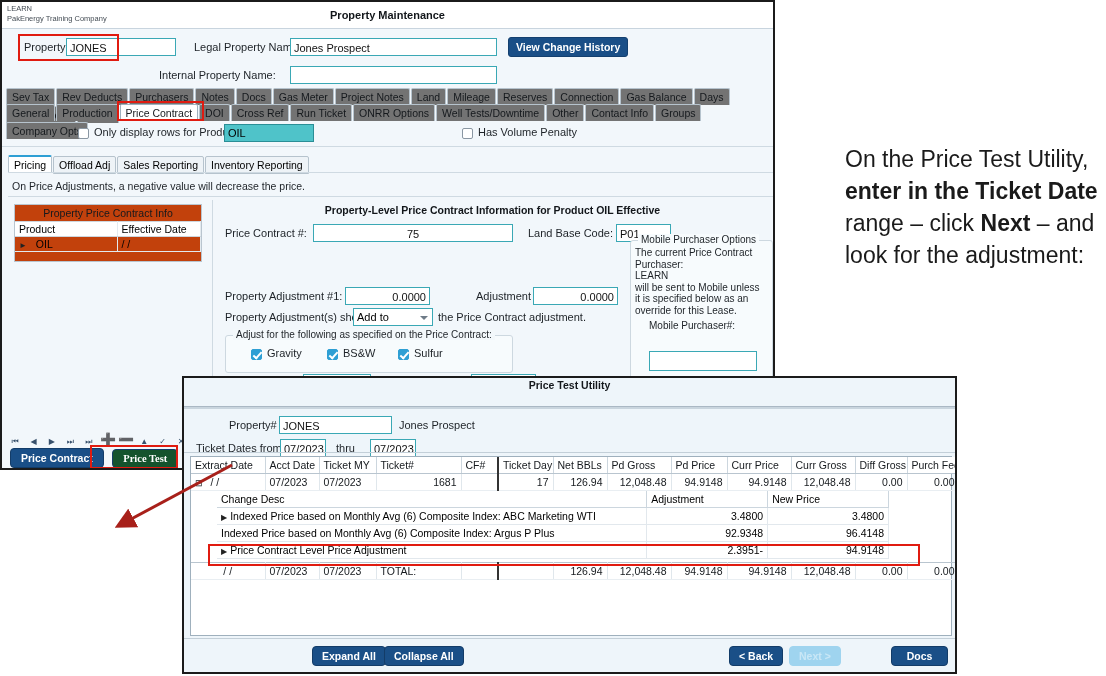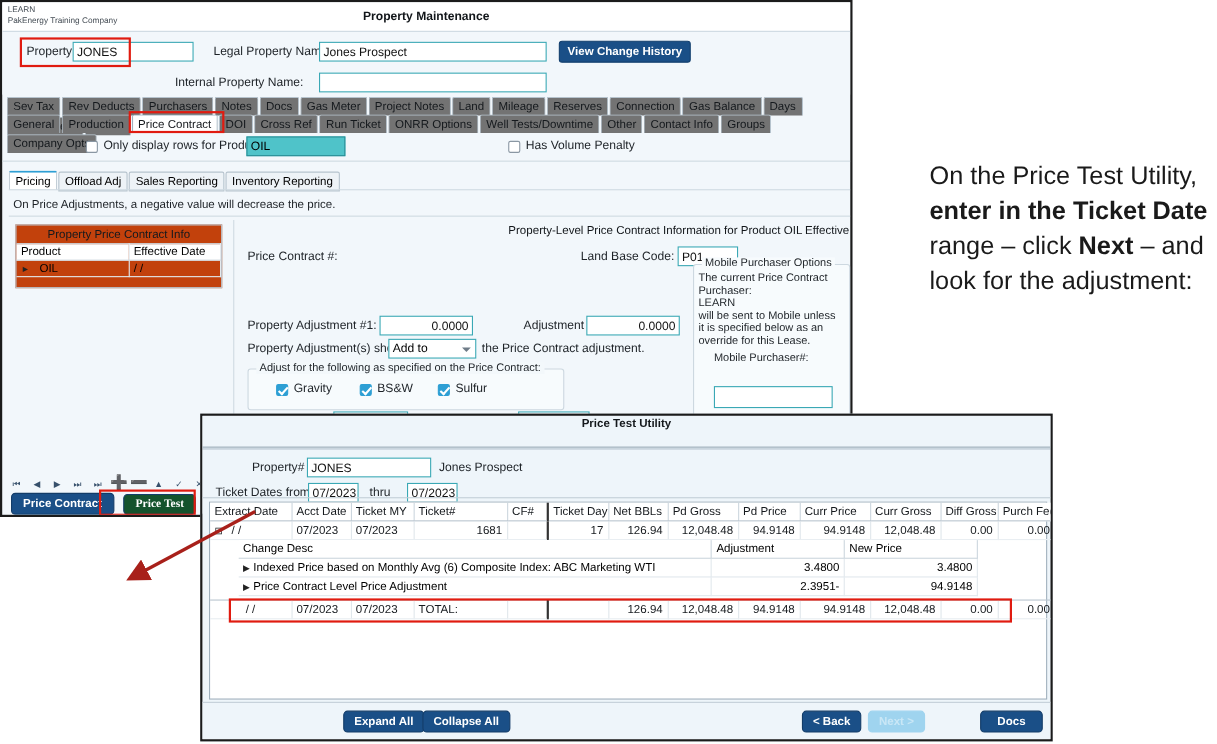--- a/index.html
+++ b/index.html
@@ -101,21 +101,21 @@
     border-right: 1px solid #e3eaef; background: #fff;
   }
   .ppci td { padding: 1px 4px; border-right: 1px solid #e3eaef; border-bottom: 1px solid #e3eaef; }
   .rowmark { color: #222; font-size: 8px; }
 
   
   .contract-panel {
     position: absolute; left: 210px; top: 198px; width: 560px; height: 190px;
     background: #f2f7fb; border-left: 1px solid #cfdae2;
   }
-  .cp-title { text-align: right; font-size: 10.5px; font-weight: normal; color: #12161a; padding-top: 4px; }
+  .cp-title { text-align: center; font-size: 10.5px; font-weight: bold; color: #12161a; padding-top: 4px; }
 
   .fieldset-box {
     border: 1px solid #cdd8e0; border-radius: 3px;
     background: #f7fbfd; position: absolute;
   }
   .fs-legend {
     position: absolute; top: -7px; left: 7px; background: #f3f8fb;
     font-size: 10px; padding: 0 3px; color: #1d2227;
   }
 
@@ -278,20 +278,21 @@
             <td>/  /</td>
           </tr>
         </tbody>
       </table>
     </div>
 
     <div class="contract-panel">
       <div class="cp-title">Property-Level Price Contract Information for Product OIL Effective</div>
 
       <span class="lbl" style="position:absolute;left:12px;top:27px;">Price Contract #:</span>
+      <div class="tbx" style="position:absolute;left:100px;top:24px;width:200px;text-align:center;">75</div>
 
       <span class="lbl" style="position:absolute;left:315px;top:27px;">Land Base Code:</span>
       <div class="tbx" style="position:absolute;left:403px;top:24px;width:55px;">P01</div>
 
       <span class="lbl" style="position:absolute;left:12px;top:90px;">Property Adjustment #1:</span>
       <div class="tbx" style="position:absolute;left:132px;top:87px;width:85px;text-align:right;">0.0000</div>
 
       <span class="lbl" style="position:absolute;left:228px;top:90px;margin-left:35px;">Adjustment #2:</span>
       <div class="tbx" style="position:absolute;left:320px;top:87px;width:85px;text-align:right;">0.0000</div>
 
@@ -443,20 +444,25 @@
               <th>New Price</th>
             </tr>
           </thead>
           <tbody id="subgrid-body">
               <tr>
                 <td><span class="rowmark" style="margin-right: 3px;">▶</span><span>Indexed Price based on Monthly Avg (6) Composite Index: ABC Marketing WTI</span></td>
                 <td class="num">3.4800</td>
                 <td class="num">3.4800</td>
               </tr>
               <tr>
+                <td><span>Indexed Price based on Monthly Avg (6) Composite Index: Argus P Plus</span></td>
+                <td class="num">92.9348</td>
+                <td class="num">96.4148</td>
+              </tr>
+              <tr>
                 <td><span class="rowmark" style="margin-right: 3px;">▶</span><span>Price Contract Level Price Adjustment</span></td>
                 <td class="num">2.3951-</td>
                 <td class="num">94.9148</td>
               </tr>
             </tbody>
         </table>
       </div>
 
       <table class="g" style="margin-top:3px;border-top:1px solid #b9c5cf;">
         <colgroup>

